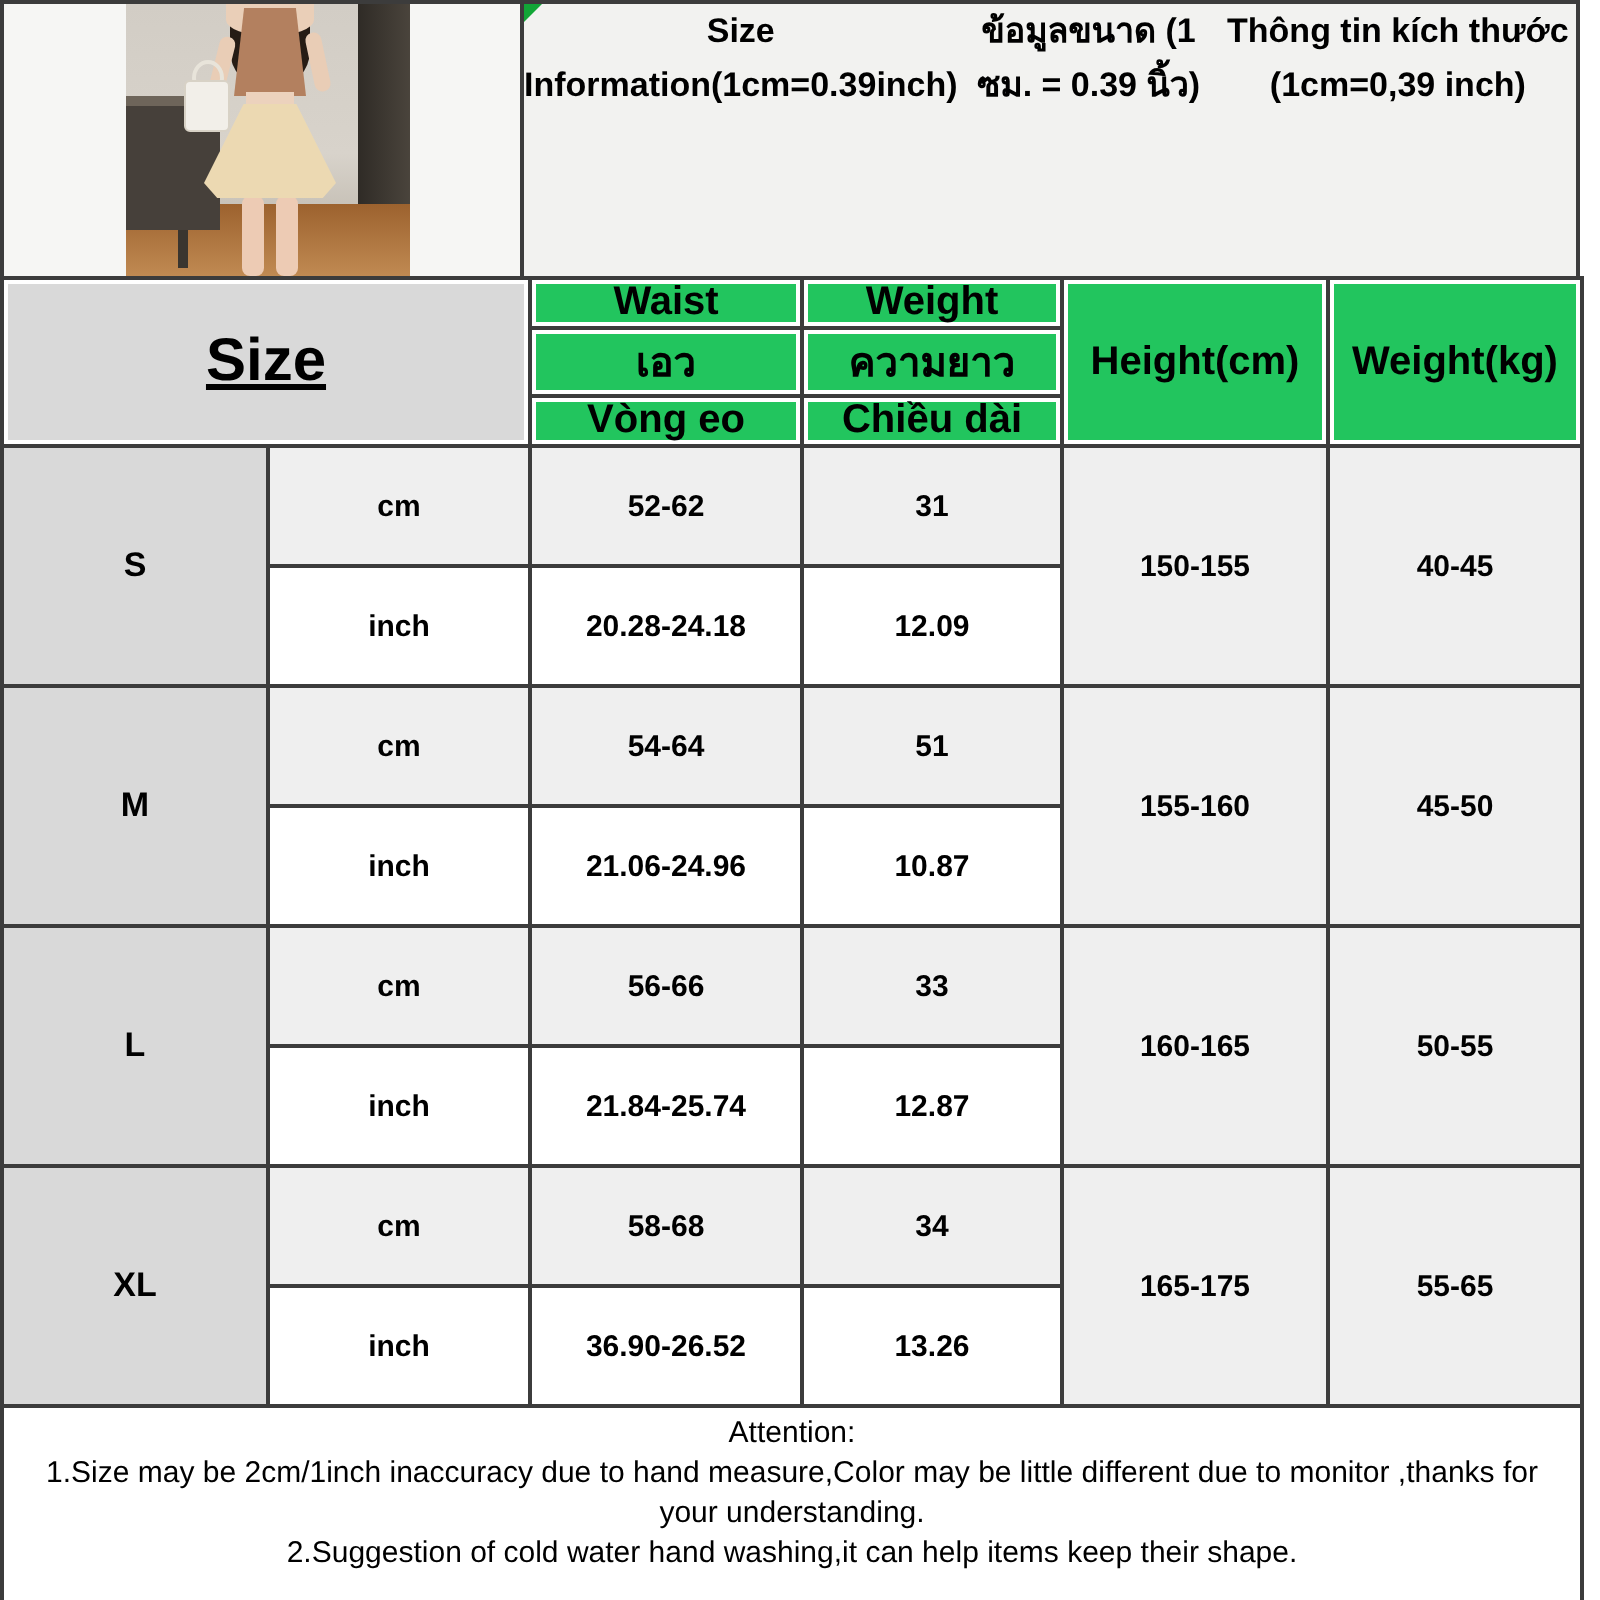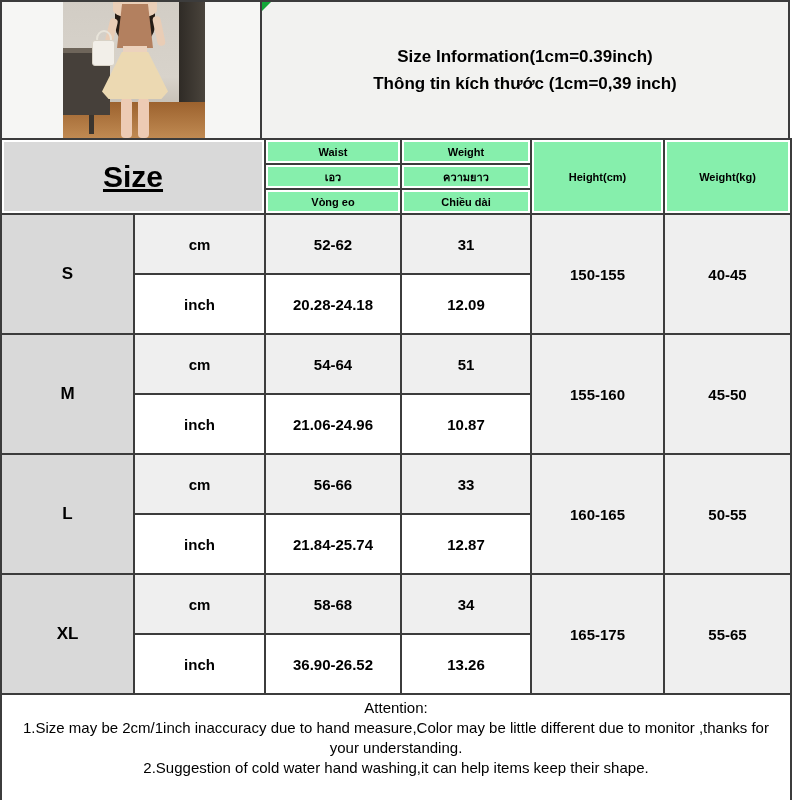--- a/index.html
+++ b/index.html
@@ -10,21 +10,21 @@
   .content{width:790px;}
   
   .top-row{display:flex;height:140px;}
   .photo-cell{
     width:262px;box-sizing:border-box;background:#f6f6f4;
     border:2px solid #3c3c3c;position:relative;overflow:hidden;
   }
   .title-cell{
     width:528px;box-sizing:border-box;background:#f2f2f0;
     border:2px solid #3c3c3c;border-left:none;position:relative;
-    display:flex;flex-direction:column;justify-content:center;
+    display:flex;justify-content:center;
     text-align:center;font-weight:bold;font-size:17px;line-height:27px;
   }
   .corner-marker{
     position:absolute;left:0;top:0;width:0;height:0;
     border-top:9px solid #12a637;border-right:9px solid transparent;
   }
   
   .photo{position:absolute;left:61px;top:0;width:142px;height:136px;overflow:hidden;
     background:linear-gradient(180deg,#d2cdc5 0%,#d8d3cb 55%,#c8c2b8 74%);}
   .ph{position:absolute;}
@@ -47,21 +47,21 @@
   table.size-table{
     border-collapse:collapse;table-layout:fixed;width:790px;margin-top:-2px;
   }
   .size-table td{
     border:2px solid #3c3c3c;text-align:center;vertical-align:middle;
     padding:0;overflow:hidden;background:#ffffff;
   }
   tr.hrow{height:25px;}
   tr.drow{height:60px;}
   tr.arow{height:116px;}
-  td.hdr{background:#86efac;font-weight:bold;font-size:11px;box-shadow:inset 0 0 0 2px #ffffff;}
+  td.hdr{background:#22c55e;font-weight:bold;font-size:20px;box-shadow:inset 0 0 0 2px #ffffff;}
   td.size-head{background:#d9d9d9;font-weight:bold;font-size:30px;box-shadow:inset 0 0 0 2px #ffffff;text-decoration:underline;}
   td.size-cell{background:#d9d9d9;font-weight:bold;font-size:17px;}
   td.lt{background:#efefef;}
   td.unit,td.val{font-weight:bold;font-size:15px;margin-left:24px;}
   td.attention{
     vertical-align:top;text-align:center;font-size:15px;font-weight:normal;
     line-height:20px;padding:3px 12px 0 12px;background:#ffffff;
   }
 </style>
 </head>
@@ -86,20 +86,21 @@
           <div class="ph ph-leg-l"></div>
           <div class="ph ph-leg-r"></div>
           <div class="ph ph-skirt"></div>
           <div class="ph ph-bag-handle"></div>
           <div class="ph ph-bag"></div>
         </div>
       </div>
       <div class="title-cell">
         <div class="corner-marker"></div>
         <div>Size Information(1cm=0.39inch)</div>
+        <div>ข้อมูลขนาด (1 ซม. = 0.39 นิ้ว)</div>
         <div>Thông tin kích thước (1cm=0,39 inch)</div>
       </div>
     </div>
 
     <table class="size-table">
       <colgroup>
         <col style="width:133px">
           <col style="width:131px">
           <col style="width:136px">
         <col style="width:130px">

